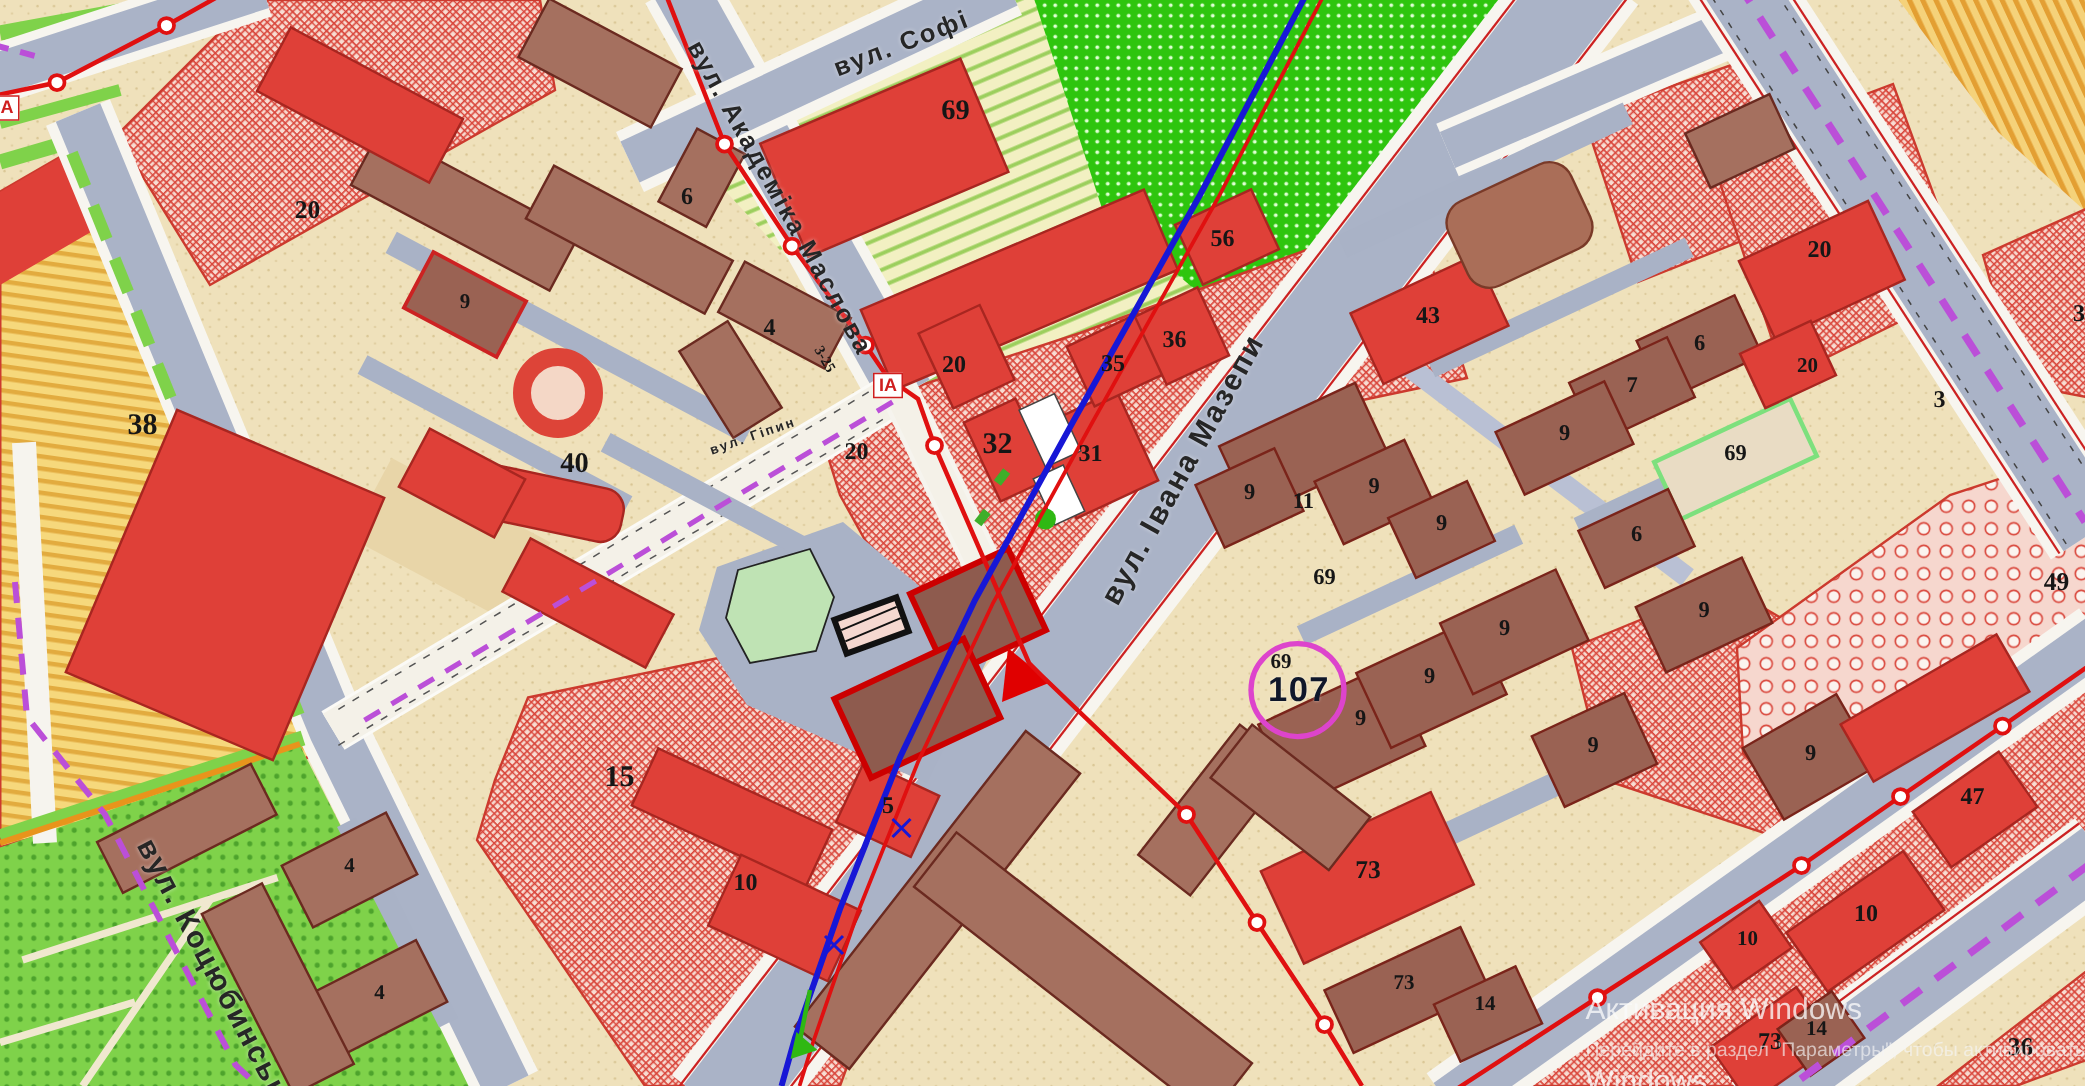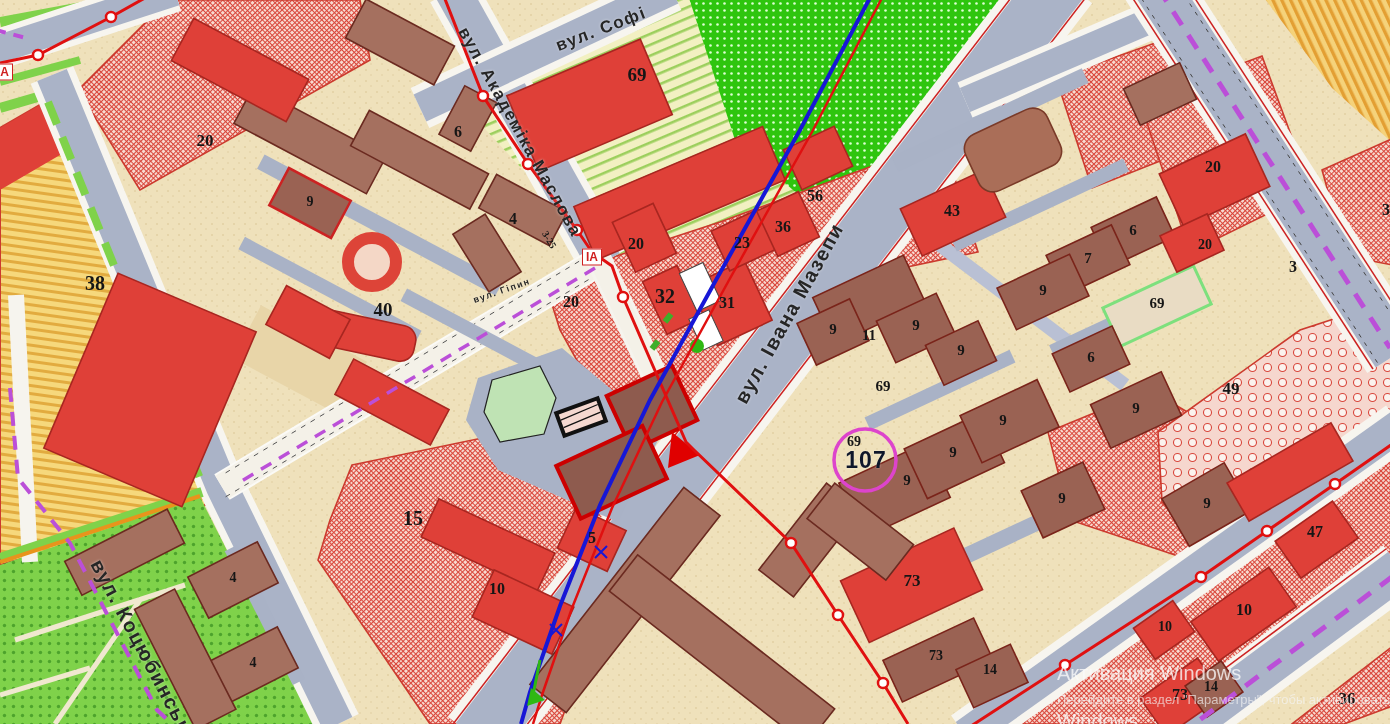--- a/index.html
+++ b/index.html
@@ -277,23 +277,23 @@
       <div class="lbl plabel" style="left: 310px; top: 202px; font-size: 14px; transform: translate(-50%, -50%) rotate(0deg);">9</div>
       <div class="lbl plabel" style="left: 458px; top: 132px; font-size: 16px; transform: translate(-50%, -50%) rotate(0deg);">6</div>
       <div class="lbl plabel" style="left: 513px; top: 219px; font-size: 16px; transform: translate(-50%, -50%) rotate(0deg);">4</div>
       <div class="lbl plabel" style="left: 383px; top: 309px; font-size: 19px; transform: translate(-50%, -50%) rotate(0deg);">40</div>
       <div class="lbl plabel" style="left: 571px; top: 302px; font-size: 16px; transform: translate(-50%, -50%) rotate(0deg);">20</div>
       <div class="lbl plabel" style="left: 549px; top: 240px; font-size: 10px; transform: translate(-50%, -50%) rotate(60deg);">3-25</div>
       <div class="lbl plabel" style="left: 637px; top: 74px; font-size: 19px; transform: translate(-50%, -50%) rotate(0deg);">69</div>
       <div class="lbl plabel" style="left: 636px; top: 244px; font-size: 16px; transform: translate(-50%, -50%) rotate(0deg);">20</div>
       <div class="lbl plabel" style="left: 665px; top: 296px; font-size: 20px; transform: translate(-50%, -50%) rotate(0deg);">32</div>
       <div class="lbl plabel" style="left: 727px; top: 303px; font-size: 16px; transform: translate(-50%, -50%) rotate(0deg);">31</div>
-      <div class="lbl plabel" style="left: 742px; top: 243px; font-size: 16px; transform: translate(-50%, -50%) rotate(0deg);">23</div>
+      <div class="lbl plabel" style="left: 742px; top: 243px; font-size: 16px; transform: translate(-50%, -50%) rotate(0deg);">35</div>
       <div class="lbl plabel" style="left: 783px; top: 227px; font-size: 16px; transform: translate(-50%, -50%) rotate(0deg);">36</div>
-      <div class="lbl plabel" style="left: 815px; top: 160px; font-size: 16px; transform: translate(-50%, -50%) rotate(0deg); margin-top: 36px;">56</div>
+      <div class="lbl plabel" style="left: 815px; top: 160px; font-size: 16px; transform: translate(-50%, -50%) rotate(0deg);">56</div>
       <div class="lbl plabel" style="left: 952px; top: 211px; font-size: 16px; transform: translate(-50%, -50%) rotate(0deg);">43</div>
       <div class="lbl plabel" style="left: 869px; top: 296px; font-size: 15px; transform: translate(-50%, -50%) rotate(0deg); margin-top: 39px;">11</div>
       <div class="lbl plabel" style="left: 833px; top: 329px; font-size: 15px; transform: translate(-50%, -50%) rotate(0deg);">9</div>
       <div class="lbl plabel" style="left: 916px; top: 325px; font-size: 15px; transform: translate(-50%, -50%) rotate(0deg);">9</div>
       <div class="lbl plabel" style="left: 961px; top: 350px; font-size: 15px; transform: translate(-50%, -50%) rotate(0deg);">9</div>
       <div class="lbl plabel" style="left: 883px; top: 386px; font-size: 15px; transform: translate(-50%, -50%) rotate(0deg);">69</div>
       <div class="lbl plabel" style="left: 854px; top: 442px; font-size: 14px; transform: translate(-50%, -50%) rotate(0deg);">69</div>
       <div class="lbl plabel" style="left: 907px; top: 480px; font-size: 15px; transform: translate(-50%, -50%) rotate(0deg);">9</div>
       <div class="lbl plabel" style="left: 953px; top: 452px; font-size: 15px; transform: translate(-50%, -50%) rotate(0deg);">9</div>
       <div class="lbl plabel" style="left: 1003px; top: 420px; font-size: 15px; transform: translate(-50%, -50%) rotate(0deg);">9</div>
@@ -310,21 +310,21 @@
       <div class="lbl plabel" style="left: 1205px; top: 245px; font-size: 14px; transform: translate(-50%, -50%) rotate(0deg);">20</div>
       <div class="lbl plabel" style="left: 1088px; top: 258px; font-size: 15px; transform: translate(-50%, -50%) rotate(0deg);">7</div>
       <div class="lbl plabel" style="left: 1133px; top: 230px; font-size: 15px; transform: translate(-50%, -50%) rotate(0deg);">6</div>
       <div class="lbl plabel" style="left: 1043px; top: 290px; font-size: 15px; transform: translate(-50%, -50%) rotate(0deg);">9</div>
       <div class="lbl plabel" style="left: 1157px; top: 303px; font-size: 15px; transform: translate(-50%, -50%) rotate(0deg);">69</div>
       <div class="lbl plabel" style="left: 1091px; top: 357px; font-size: 15px; transform: translate(-50%, -50%) rotate(0deg);">6</div>
       <div class="lbl plabel" style="left: 1136px; top: 408px; font-size: 15px; transform: translate(-50%, -50%) rotate(0deg);">9</div>
       <div class="lbl plabel" style="left: 1207px; top: 503px; font-size: 15px; transform: translate(-50%, -50%) rotate(0deg);">9</div>
       <div class="lbl plabel" style="left: 1293px; top: 267px; font-size: 16px; transform: translate(-50%, -50%) rotate(0deg);">3</div>
       <div class="lbl plabel" style="left: 1386px; top: 210px; font-size: 16px; transform: translate(-50%, -50%) rotate(0deg);">3</div>
-      <div class="lbl plabel" style="left: 1231px; top: 388px; font-size: 17px; transform: translate(-50%, -50%) rotate(0deg);">49</div>
+      <div class="lbl plabel" style="left: 1371px; top: 388px; font-size: 17px; transform: translate(-50%, -50%) rotate(0deg);">49</div>
       <div class="lbl plabel" style="left: 1315px; top: 532px; font-size: 16px; transform: translate(-50%, -50%) rotate(0deg);">47</div>
       <div class="lbl plabel" style="left: 1244px; top: 610px; font-size: 16px; transform: translate(-50%, -50%) rotate(0deg);">10</div>
       <div class="lbl plabel" style="left: 1165px; top: 627px; font-size: 14px; transform: translate(-50%, -50%) rotate(0deg);">10</div>
       <div class="lbl plabel" style="left: 1180px; top: 695px; font-size: 16px; transform: translate(-50%, -50%) rotate(0deg);">73</div>
       <div class="lbl plabel" style="left: 1211px; top: 687px; font-size: 14px; transform: translate(-50%, -50%) rotate(0deg);">14</div>
       <div class="lbl plabel" style="left: 1347px; top: 698px; font-size: 17px; transform: translate(-50%, -50%) rotate(0deg);">36</div>
       <div class="lbl zone" style="left: 592px; top: 257px; transform: translate(-50%, -50%) rotate(0deg);">ІА</div>
       <div class="lbl zone" style="left: 3px; top: 72px; transform: translate(-50%, -50%) rotate(0deg);">ІА</div>
       <div class="lbl hl107" style="left: 866px; top: 460px; transform: translate(-50%, -50%) rotate(0deg);">107</div>
     </div>

